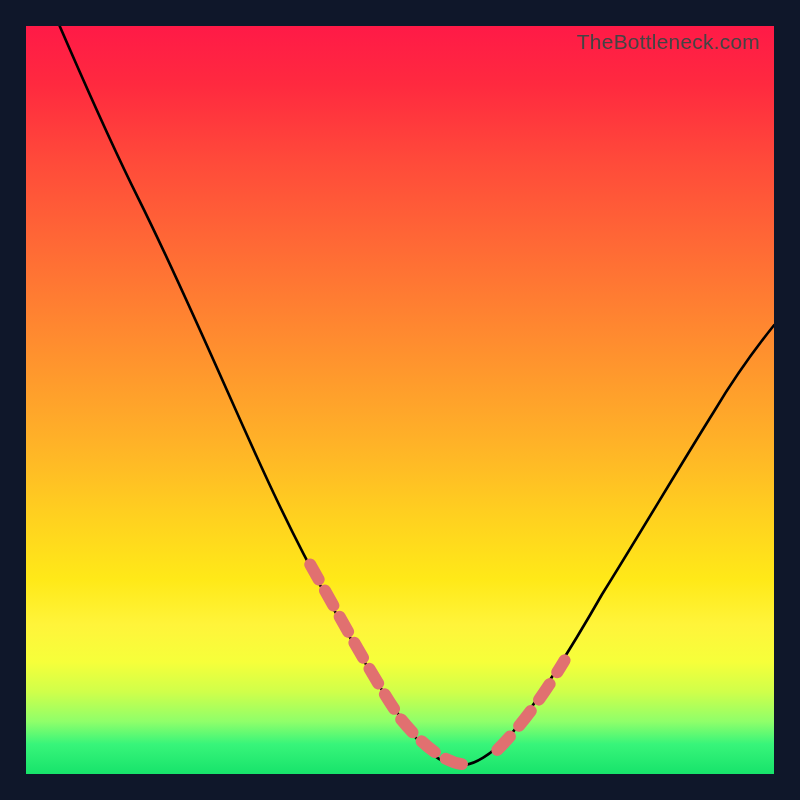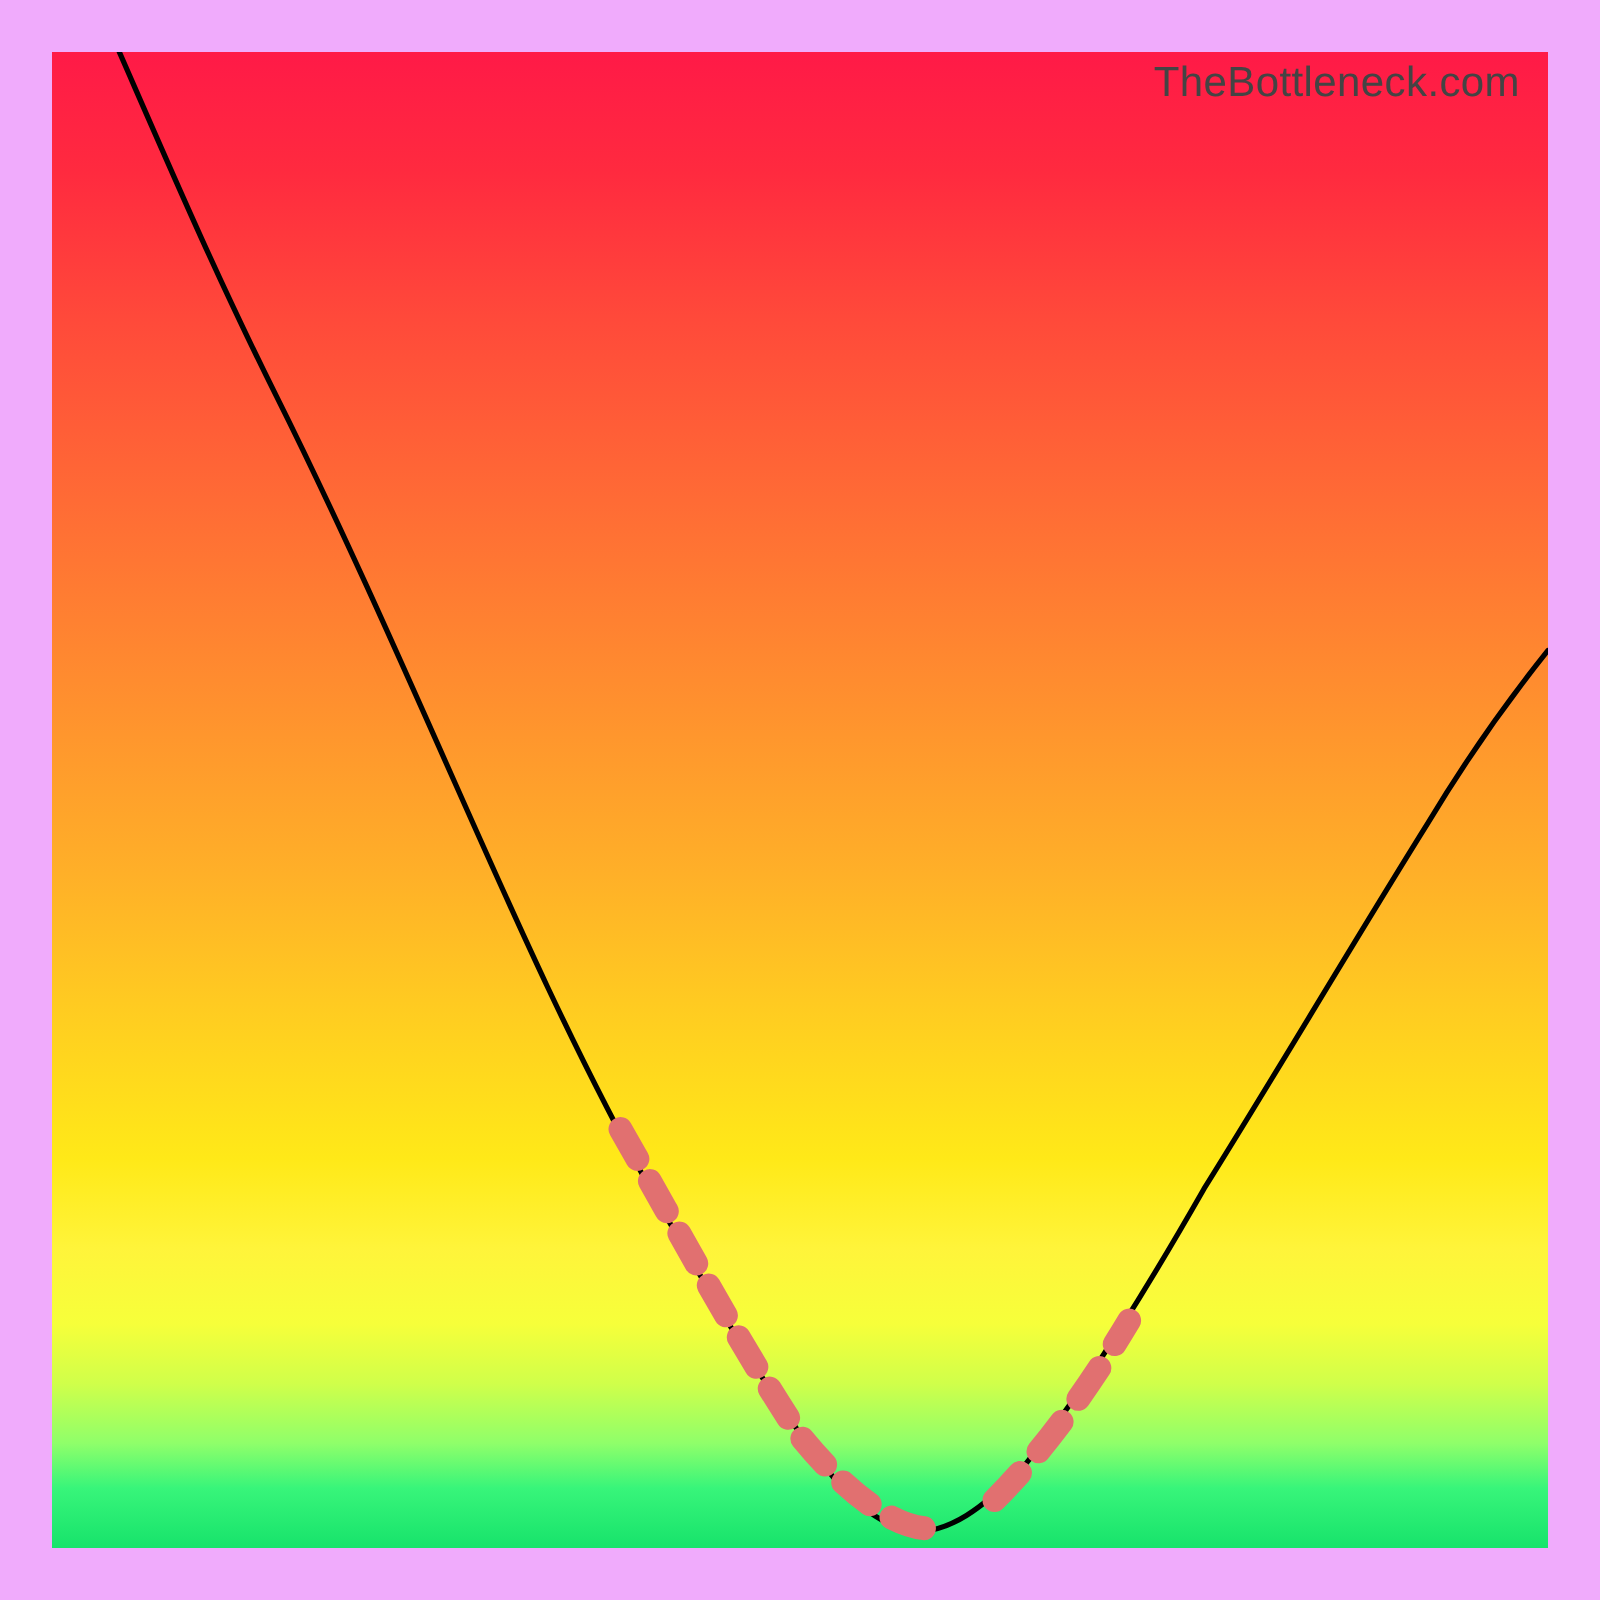--- a/index.html
+++ b/index.html
@@ -10,21 +10,21 @@
     background: #000000;
     overflow: hidden;
     font-family: Arial, Helvetica, sans-serif;
   }
   .frame {
     position: absolute;
     top: 0;
     left: 0;
     width: 800px;
     height: 800px;
-    background: #f0abfc;
+    background: #0f172a;
   }
   .plot-area {
     position: absolute;
     top: 26px;
     left: 26px;
     width: 748px;
     height: 748px;
     
     background: linear-gradient(
       to bottom,

